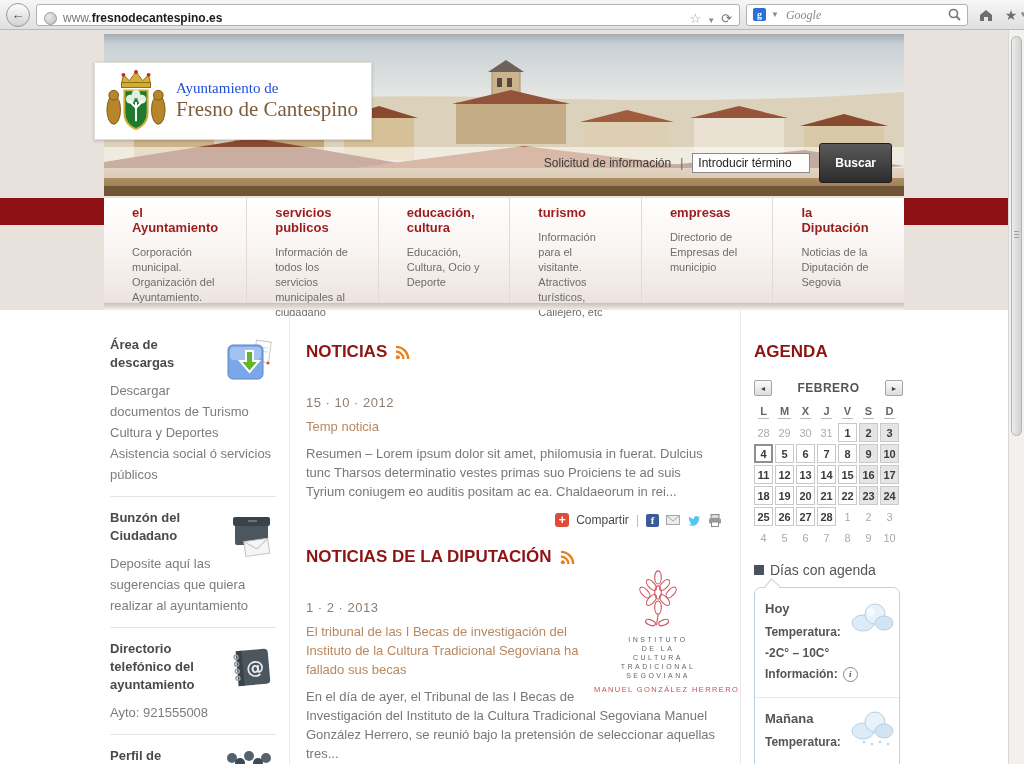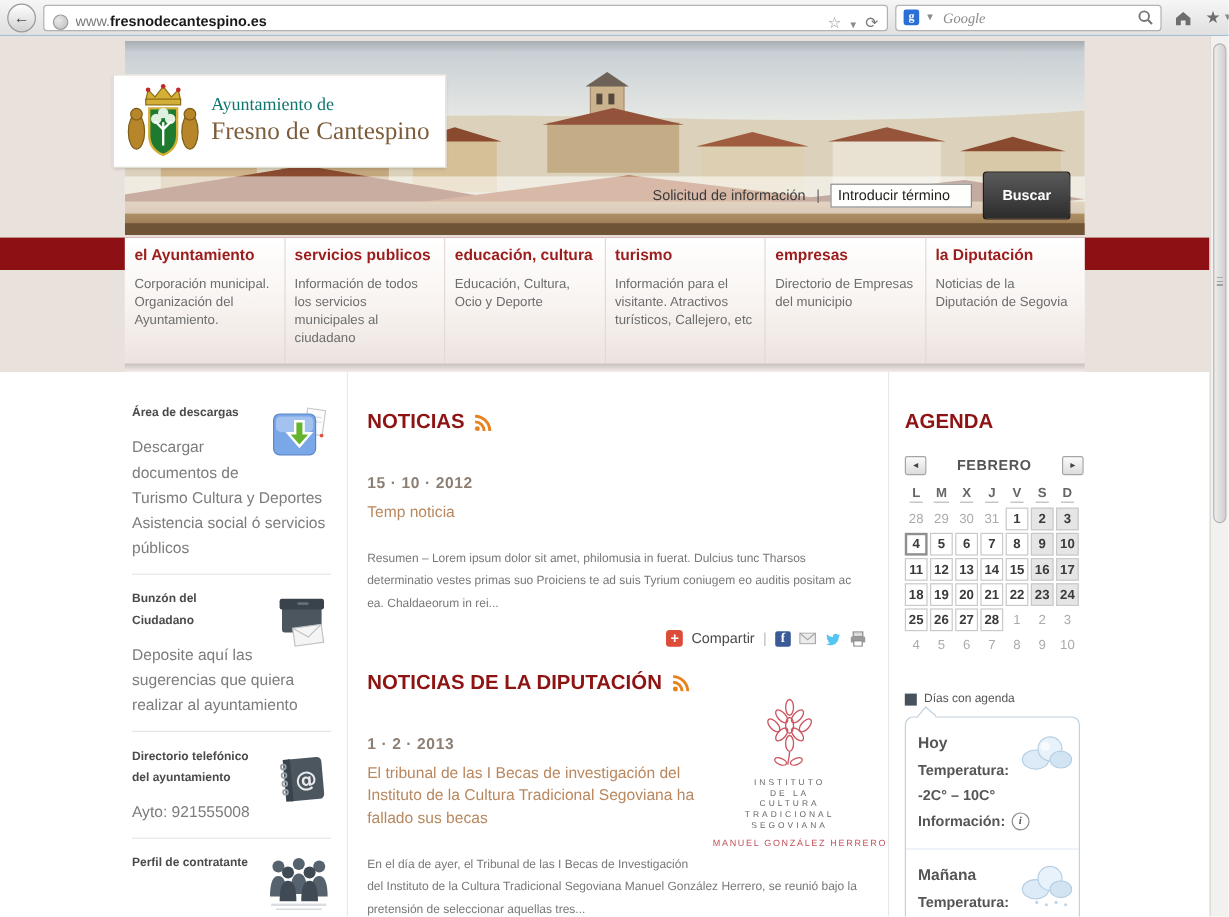--- a/index.html
+++ b/index.html
@@ -29,56 +29,56 @@
   .tool-btn{height:24px;min-width:24px;display:flex;align-items:center;justify-content:center;
         color:#6e6e6e;gap:2px}
   
   .beige{position:absolute;top:30px;left:0;width:1008px;height:280px;background:#e9e1dc}
   .red-band{position:absolute;top:198px;left:0;width:1008px;height:27px;background:#8c1014}
   
   .banner{position:absolute;top:34px;left:104px;width:800px;height:162px;overflow:hidden}
   .logo-box{position:absolute;top:62px;left:94px;width:278px;height:78px;background:#fff;
         border:1px solid #e2ded6;box-shadow:0 1px 3px rgba(0,0,0,.2);box-sizing:border-box;
         display:flex;align-items:center;gap:9px;padding:4px 10px;z-index:5}
-  .logo-l1{font:15px "Liberation Serif",serif;color:#0f766e}
+  .logo-l1{font:15px "Liberation Serif",serif;color:#1d4ed8}
   .logo-l2{font:21px/25px "Liberation Serif",serif;color:#7c5c3a}
   .search-overlay{position:absolute;top:147px;left:104px;width:800px;height:31px;box-sizing:border-box;
         background:rgba(255,255,255,.55);display:flex;align-items:center;justify-content:flex-end;
         gap:9px;padding:0 12px;font-size:12px;color:#3a3a3a;z-index:4}
   .term-input{width:118px;height:20px;border:1px solid #8a8a8a;font-size:12px;padding:0 5px;
         background:#fefefc;color:#222;box-sizing:border-box}
   .buscar-btn{height:40px;padding:0 15px;background:linear-gradient(#5a5a5a,#2c2c2c);color:#fff;
         border:1px solid #1f1f1f;border-radius:3px;font-size:12px;font-weight:bold}
   .hsep{color:#666}
   
   .nav{position:absolute;top:198px;left:104px;width:800px;height:105px;display:flex;
         background:linear-gradient(#ffffff 0%,#f8f3f0 55%,#ece3df 100%);z-index:3}
-  .nav-col{flex:1;padding:7px 8px 0;border-right:1px solid #e3dad5}
+  .nav-col{flex:1;padding:7px 28px 0;border-right:1px solid #e3dad5}
   .nav-col:last-child{border-right:none}
   .nav-title{font-size:13px;font-weight:bold;color:#9b1c1c;margin-bottom:10px}
   .nav-desc{font-size:11px;color:#6d6d6d;line-height:15px}
   .nav-shadow{position:absolute;top:303px;left:104px;width:800px;height:7px;
         background:linear-gradient(#c7c0bc,#f4eeea);z-index:3}
   
   .main{position:absolute;top:310px;left:104px;width:800px;height:454px;display:flex;
         background:#fff;overflow:hidden}
   .col-side{width:186px;box-sizing:border-box;border-right:1px solid #e9e9e9;padding:26px 13px 0 6px}
   .col-center{width:451px;box-sizing:border-box;border-right:1px solid #e9e9e9;padding:32px 18px 0 16px}
   .col-right{width:161px;box-sizing:border-box;padding:32px 0 0 13px}
   
   .side-item{display:flow-root;padding-bottom:11px;margin-bottom:12px;border-bottom:1px solid #e5e5e5}
   .side-item:last-child{border-bottom:none}
   .side-icon{float:right;margin:2px 0 4px 8px}
-  .side-title{font-size:10px;font-weight:bold;color:#4a4a4a;margin-bottom:8px;line-height:18px}
+  .side-title{font-size:13px;font-weight:bold;color:#4a4a4a;margin-bottom:8px;line-height:18px}
   .side-desc{font-size:13px;color:#7c7c7c;line-height:21px}
   
   .section-head{display:flex;align-items:center;gap:8px;font-size:17px;font-weight:bold;color:#8e1414}
-  .news-date{margin-top:33px;font-size:13px;font-weight:bold;color:#8d7e72;letter-spacing:.5px}
+  .news-date{margin-top:33px;font-size:13px;font-weight:normal;color:#8d7e72;letter-spacing:.5px}
   .news-link{margin-top:7px;font-size:13px;color:#b9885f;line-height:19px;cursor:pointer}
-  .news-body{margin-top:20px;font-size:10px;color:#787878;line-height:19px}
+  .news-body{margin-top:8px;font-size:13px;color:#787878;line-height:19px}
   .share-row{display:flex;justify-content:flex-end;align-items:center;gap:7px;margin:12px 0 20px;
         font-size:12px;color:#4a4a4a}
   .share-plus{width:14px;height:14px;border-radius:3px;background:#dd4b39;color:#fff;
         font:bold 12px/14px "Liberation Sans",sans-serif;text-align:center}
   .share-sep{color:#bbb}
   .fb-ic{width:13px;height:13px;border-radius:2px;background:#3a5a98;color:#fff;
         font:bold 11px/13px "Liberation Serif",serif;text-align:center}
   .dip-item{display:flow-root}
   .dip-logo{float:right;width:128px;margin:2px 0 6px 8px;text-align:center}
   .inst-line{font-size:7px;letter-spacing:2.5px;color:#666;line-height:9px}
@@ -95,21 +95,21 @@
   .cal-dh span{display:inline-block;border-bottom:1px solid #b9b9b9;padding:0 2px 1px}
   .cal-row{display:flex;margin-top:2px}
   .cal-row:first-child{margin-top:4px}
   .cell{width:19px;height:19px;margin-right:2px;box-sizing:border-box;display:flex;align-items:center;
         justify-content:center;font-size:11px;font-weight:bold;color:#3a3a3a}
   .wd{background:#fff;border:1px solid #c9c9c9}
   .we{background:#e5e5e5;border:1px solid #c9c9c9}
   .sel{background:#fff;border:2px solid #8f8f8f}
   .out{color:#ababab;font-weight:normal}
   
-  .legend{margin-top:30px;display:flex;align-items:center;gap:6px;font-size:10px;color:#555}
+  .legend{margin-top:15px;display:flex;align-items:center;gap:6px;font-size:14px;color:#555}
   .legend-sq{width:10px;height:10px;background:#47525c}
   .weather{margin-top:9px;width:146px;border:1px solid #bfd2e0;border-radius:7px;position:relative;
         background:#fff;box-sizing:border-box}
   .weather::before{content:"";position:absolute;top:-7px;left:11px;width:11px;height:11px;background:#fff;
         border-top:1px solid #bfd2e0;border-left:1px solid #bfd2e0;transform:rotate(40deg)}
   .w-sec{padding:13px 10px 14px;position:relative;min-height:82px}
   .w-sec + .w-sec{border-top:1px solid #e2ecf3}
   .w-day{font-size:13px;font-weight:bold;color:#555;margin-bottom:9px}
   .w-line{font-size:12px;font-weight:bold;color:#555;margin-bottom:7px}
   .w-info{display:flex;gap:5px;font-size:12px;font-weight:bold;color:#555}

